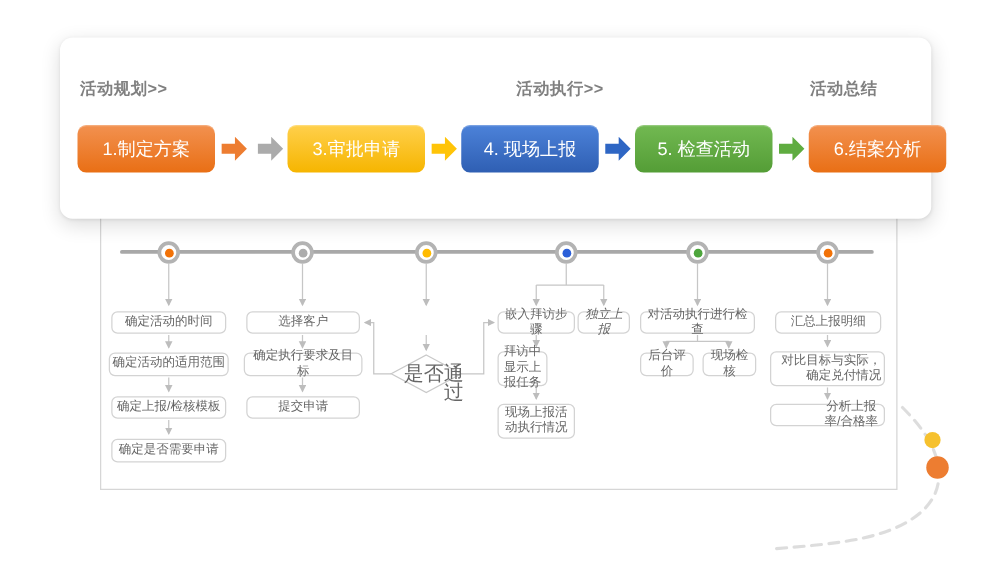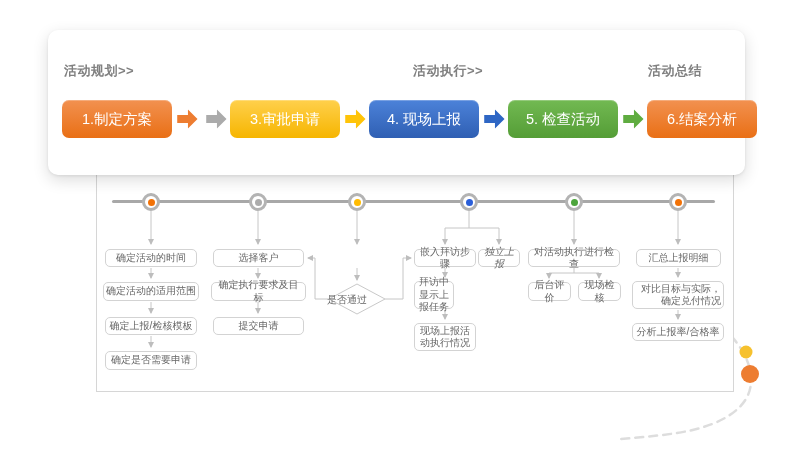--- a/index.html
+++ b/index.html
@@ -43,21 +43,21 @@
   }
   .arrow1{background:#ED7D31;}
   .arrow2{background:#ABABAB;}
   .arrow3{background:#FFC408;}
   .arrow4{background:#2E66C4;}
   .arrow5{background:#5FAC40;}
 
   
   .panel{
     position:absolute;left:80px;top:172px;width:636px;height:218px;
-    background:#ffffff;border:1px solid #D6D6D6;z-index:1;margin-left:16px;
+    background:#ffffff;border:1px solid #D6D6D6;z-index:1;
   }
   .tl-line{
     position:absolute;left:15px;top:27px;width:603px;height:3px;
     background:#A8A8A8;border-radius:2px;
   }
   .tl-node{
     position:absolute;top:20px;width:12px;height:12px;border:3px solid #B3B3B3;
     border-radius:50%;background:#fff;display:flex;align-items:center;justify-content:center;
     z-index:2;
   }
@@ -73,21 +73,21 @@
   .connectors{position:absolute;left:0;top:0;width:636px;height:218px;}
 
   .fbox{
     position:absolute;background:#fff;border:1px solid #D3D3D3;border-radius:5px;
     color:#666;font-size:10px;line-height:1.25;text-align:center;
     display:flex;align-items:center;justify-content:center;padding:1px 2px;
     box-sizing:border-box;z-index:3;
   }
   .decision-label{
     position:absolute;left:230px;top:119px;width:60px;height:15px;
-    color:#666;font-size:10px;text-align:left;line-height:15px;z-index:3;
+    color:#666;font-size:16px;text-align:right;line-height:15px;z-index:3;
   }
 
   .decor{position:absolute;left:0;top:0;width:792px;height:459px;pointer-events:none;z-index:0;}
 </style>
 </head>
 <body>
 
 <div class="stage">
 
   <svg class="decor" viewBox="0 0 792 459">
@@ -174,21 +174,21 @@
     <div class="fbox" style="left:381px;top:76px;width:42px;height:18px;font-style:italic;">独立上报</div>
     <div class="fbox" style="left:317px;top:108px;width:40px;height:28px;">拜访中显示上报任务</div>
     <div class="fbox" style="left:317px;top:150px;width:62px;height:28px;">现场上报活动执行情况</div>
 
     <div class="fbox" style="left:431px;top:76px;width:92px;height:18px;">对活动执行进行检查</div>
     <div class="fbox" style="left:431px;top:109px;width:43px;height:19px;">后台评价</div>
     <div class="fbox" style="left:481px;top:109px;width:43px;height:19px;">现场检核</div>
 
     <div class="fbox" style="left:539px;top:76px;width:85px;height:18px;">汇总上报明细</div>
     <div class="fbox" style="left:535px;top:108px;width:92px;height:28px;text-align:right;">对比目标与实际，确定兑付情况</div>
-    <div class="fbox" style="left:535px;top:150px;width:92px;height:18px;">分析上报率/合格率</div>
+    <div class="fbox" style="left:535px;top:150px;width:92px;height:18px;padding-left:40px;">分析上报率/合格率</div>
   </div>
 
   <div class="card">
     <div class="phase-label phase-planning">活动规划&gt;&gt;</div>
     <div class="phase-label phase-execution">活动执行&gt;&gt;</div>
     <div class="phase-label phase-summary">活动总结</div>
 
     <div class="steps-row">
       <div class="step step1">1.制定方案</div>
       <div class="arrow arrow1"></div>

